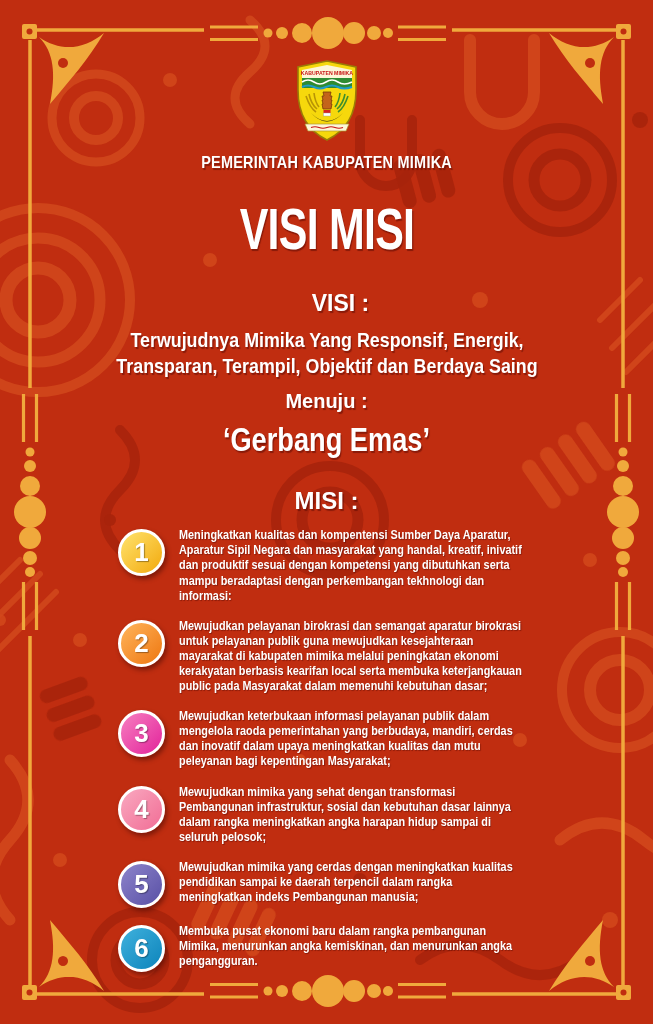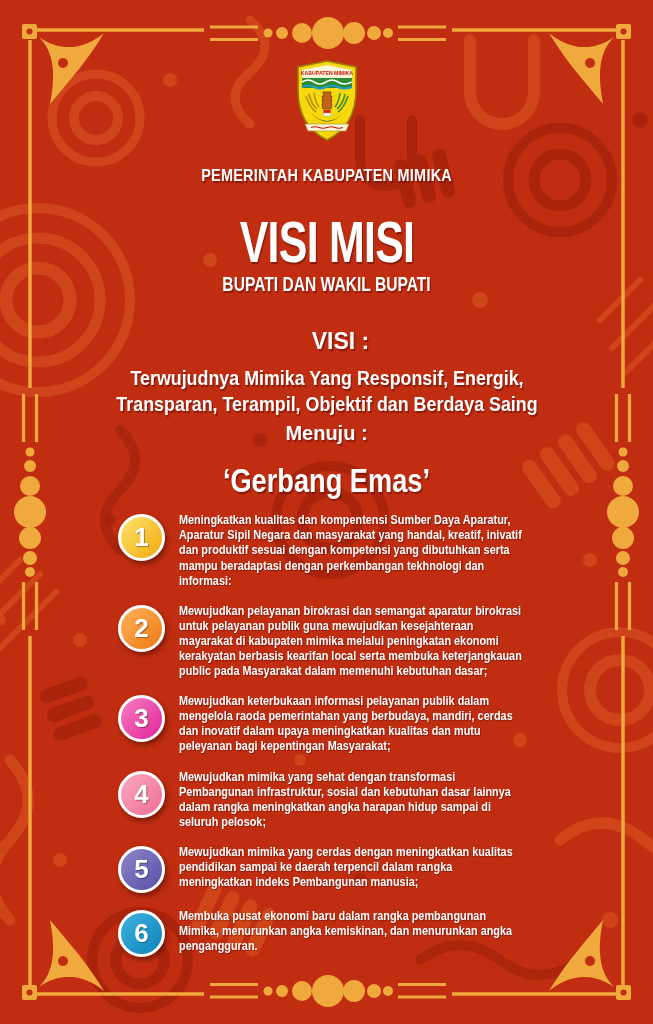--- a/index.html
+++ b/index.html
@@ -9,30 +9,30 @@
     font-family:"Liberation Sans","DejaVu Sans",sans-serif;
     color:#fff;
   }
   svg.bg{position:absolute;left:0;top:0;z-index:0;}
   .content{position:relative;z-index:2;width:653px;height:1024px;}
   .center{text-align:center;}
   .cond{display:inline-block;transform:scaleX(.85);transform-origin:50% 50%;}
   .shadow{text-shadow:1.5px 2px 1px rgba(70,5,0,.45);}
 
   .logo-wrap{padding-top:60px;display:flex;justify-content:center;}
-  .org-name{margin-top:24px;font-size:17px;font-weight:bold;letter-spacing:.3px;}
+  .org-name{margin-top:11px;font-size:17px;font-weight:bold;letter-spacing:.3px;}
   .page-title{margin-top:27px;font-size:58px;font-weight:bold;line-height:1;letter-spacing:-1px;}
   .page-title .cond{transform:scaleX(.74);}
   .page-subtitle{margin-top:2px;font-size:20px;font-weight:bold;}
   .page-subtitle .cond{transform:scaleX(.78);}
 
   .visi-heading{margin-top:32px;font-size:23px;font-weight:bold;padding-left:28px;}
   .visi-text{margin:10px auto 0;max-width:562px;font-size:21px;font-weight:bold;line-height:1.22;transform:scaleX(.85);transform-origin:50% 0;}
-  .menuju{margin-top:6px;font-size:20px;font-weight:bold;}
-  .slogan{margin-top:16px;font-size:34px;font-weight:bold;}
+  .menuju{margin-top:12px;font-size:20px;font-weight:bold;}
+  .slogan{margin-top:7px;font-size:34px;font-weight:bold;}
   .slogan .cond{transform:scaleX(.8);}
   .slogan-exp{margin-top:4px;font-size:15px;font-weight:bold;}
   .slogan-exp .cond{transform:scaleX(.85);}
 
   .misi-heading{margin-top:28px;font-size:24px;font-weight:bold;}
   .misi-list{margin-top:12px;padding-left:118px;}
   .misi-item{display:flex;align-items:flex-start;margin-bottom:15px;}
   .badge{
     flex:0 0 auto;width:47px;height:47px;border-radius:50%;
     border:3px solid #fff;box-sizing:border-box;
@@ -197,39 +197,39 @@
   </div>
 
   <div class="center org-name shadow">
     <span class="cond">PEMERINTAH KABUPATEN MIMIKA</span>
   </div>
 
   <div class="center page-title shadow">
     <span class="cond">VISI MISI</span>
   </div>
 
-  <div class="center page-subtitle shadow">
-    <span class="cond">BUPATI DAN WAKIL BUPATI</span>
-  </div>
 
   <div class="center visi-heading shadow">
     <span>VISI :</span>
   </div>
 
   <div class="center visi-text shadow">Terwujudnya Mimika Yang Responsif, Energik, Transparan, Terampil, Objektif dan Berdaya Saing</div>
 
   <div class="center menuju shadow">
     <span>Menuju :</span>
   </div>
 
   <div class="center slogan shadow">
     <span class="cond">‘Gerbang Emas’</span>
   </div>
 
 
+  <div class="center misi-heading shadow">
+    <span>MISI :</span>
+  </div>
 
   <div class="misi-list">
     <div class="misi-item">
       <div class="badge" style="background: linear-gradient(135deg, rgb(255, 227, 110), rgb(242, 169, 13));">1</div>
       <div class="item-text">Meningkatkan kualitas dan kompentensi Sumber Daya Aparatur, Aparatur Sipil Negara dan masyarakat yang handal, kreatif, inivatif dan produktif sesuai dengan kompetensi yang dibutuhkan serta mampu beradaptasi dengan perkembangan tekhnologi dan informasi:</div>
     </div>
     <div class="misi-item">
       <div class="badge" style="background: linear-gradient(135deg, rgb(255, 180, 92), rgb(238, 119, 16));">2</div>
       <div class="item-text">Mewujudkan pelayanan birokrasi dan semangat aparatur birokrasi untuk pelayanan publik guna mewujudkan kesejahteraan mayarakat di kabupaten mimika melalui peningkatan ekonomi kerakyatan berbasis kearifan local serta membuka keterjangkauan public pada Masyarakat dalam memenuhi kebutuhan dasar;</div>
     </div>

